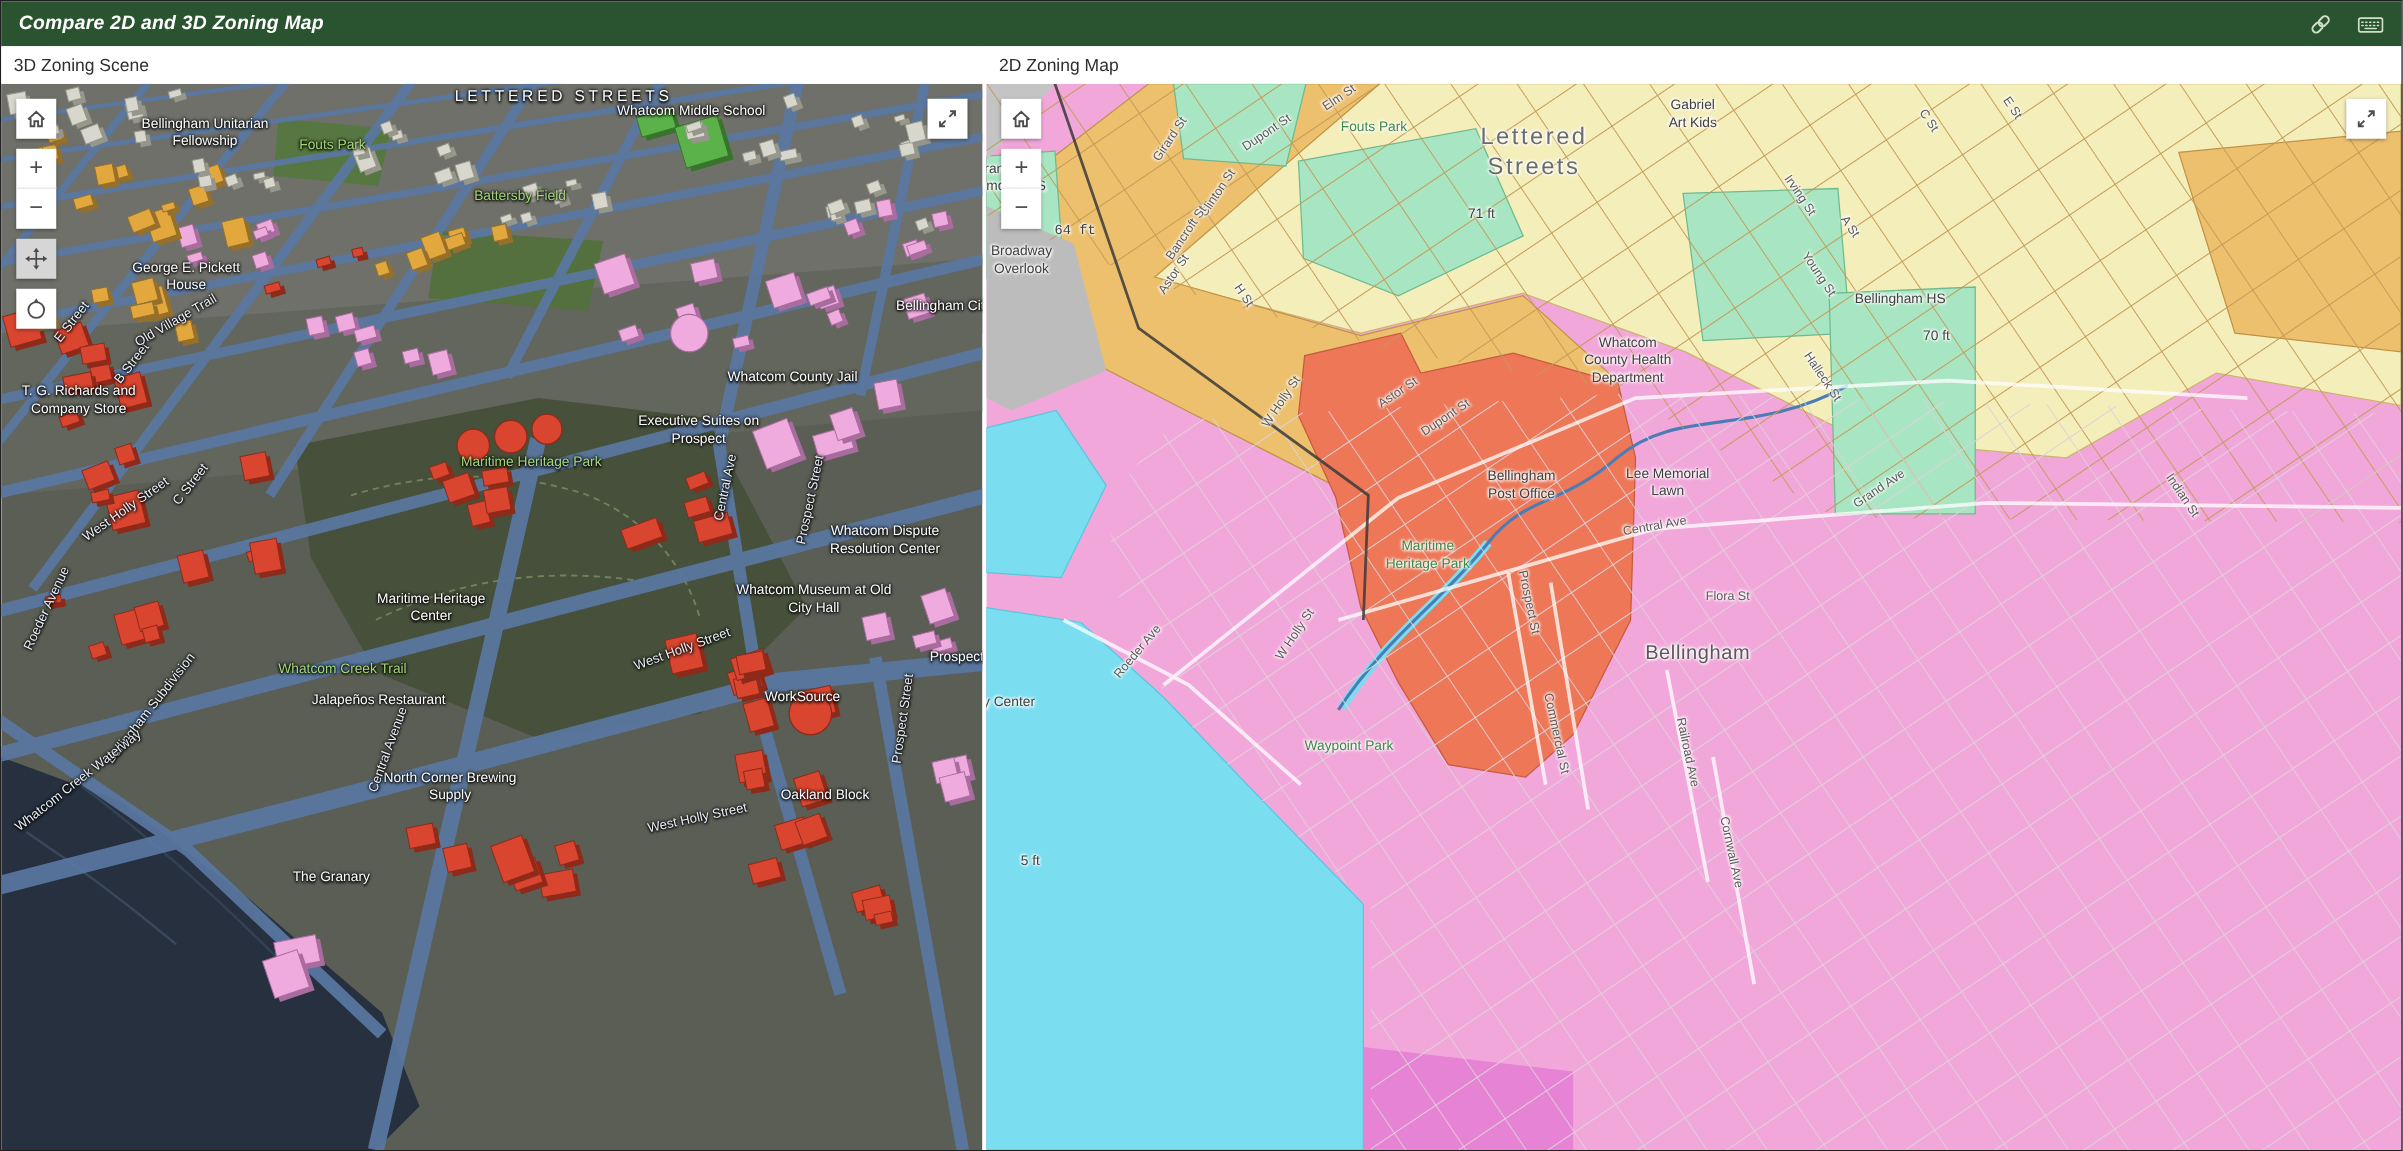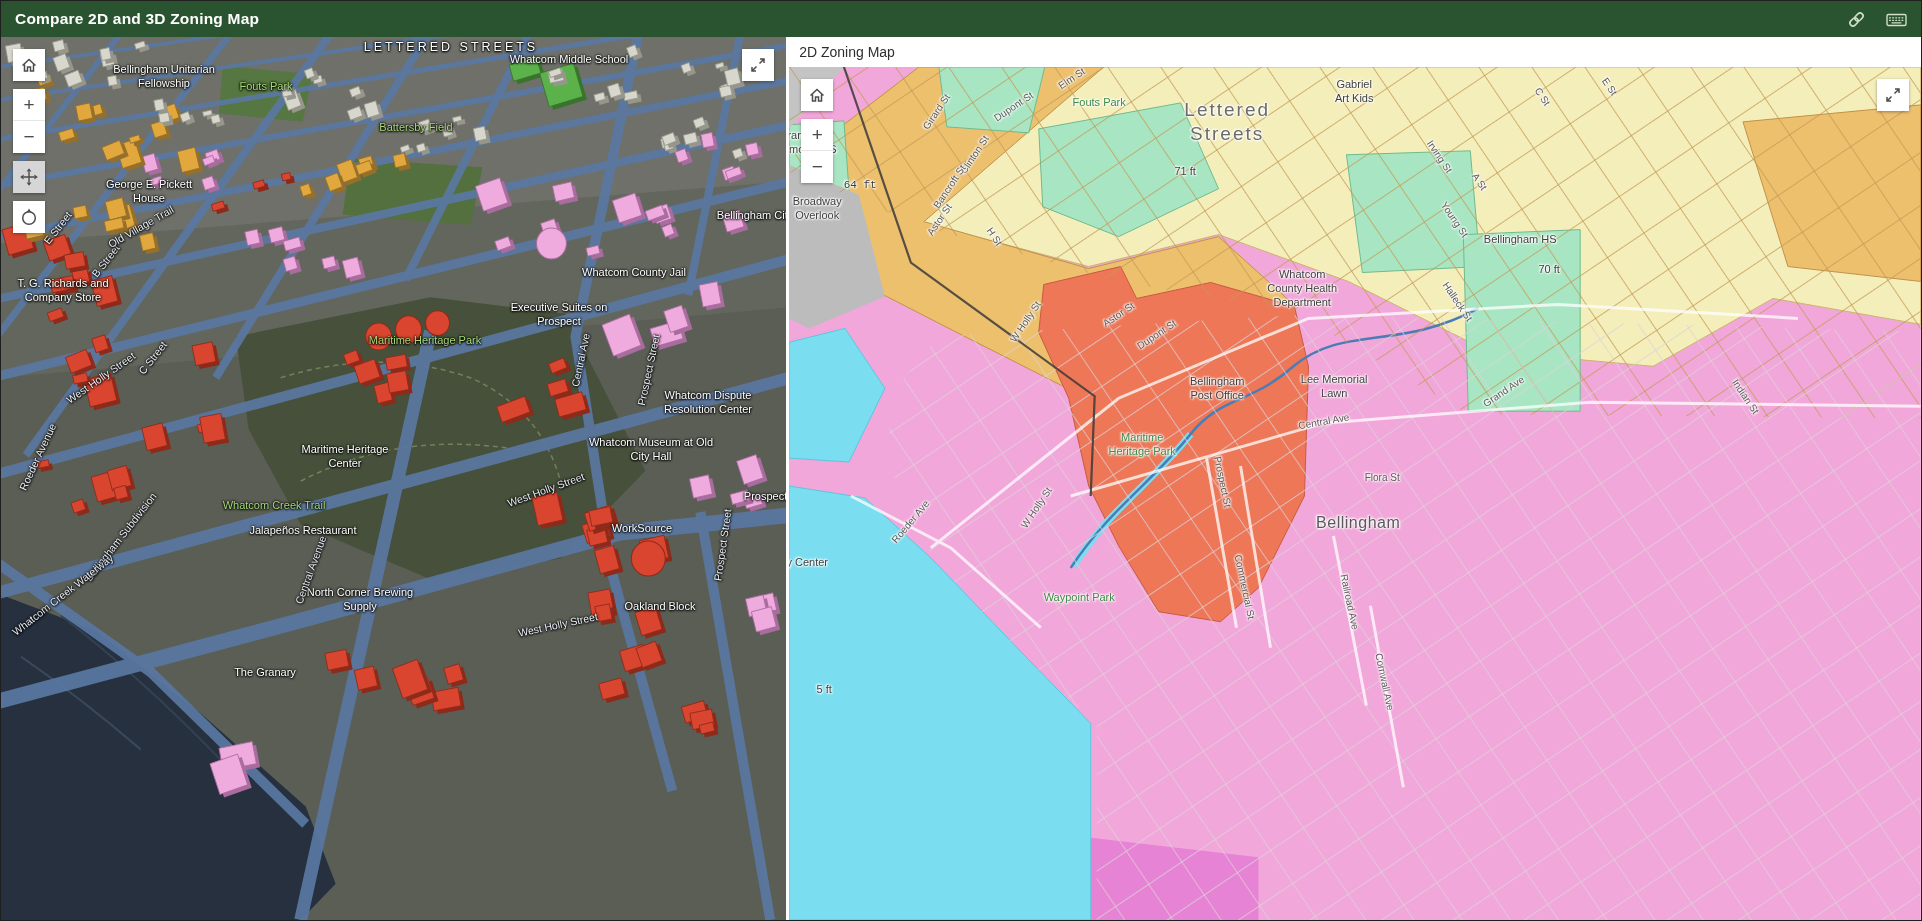--- a/index.html
+++ b/index.html
@@ -1,21 +1,21 @@
 <!DOCTYPE html>
 <html><head>
 <meta charset="utf-8">
 <style>
   * { box-sizing: border-box; margin: 0; padding: 0; }
   html,body { background:#2b2b2b; }
   body { font-family:"Liberation Sans", sans-serif; }
   .app { width:1922px; height:921px; background:#fff; position:relative; display:flex; flex-direction:column; border:1px solid #1f1f1f; }
 
   
-  .topbar { height:36px; background:#2a5430; display:flex; align-items:center; justify-content:space-between; padding:0 14px; flex:0 0 36px; }
+  .topbar { height:36px; background:#2a5430; display:flex; align-items:center; justify-content:space-between; padding:0 14px; flex:0 0 36px;font-style:italic; }
   .topbar h1 { font-size:15.5px; font-weight:bold; color:#ffffff; letter-spacing:.2px; }
   .topbar-icons { display:flex; align-items:center; gap:20px; }
   .topbar-icons .ticon { display:flex; align-items:center; cursor:pointer; }
 
   
   .panels { flex:1; display:flex; }
   .panel { display:flex; flex-direction:column; }
   .panel-left { width:786px; }
   .panel-right { width:1133px; }
   .divider { width:3px; background:#ffffff; }
@@ -66,20 +66,21 @@
             <rect x="1" y="3.5" width="19" height="11" rx="1.5" fill="none" stroke="#cfe0c8" stroke-width="1.4"></rect>
             <path d="M3.5 6.8h1M6.6 6.8h1M9.7 6.8h1M12.8 6.8h1M15.9 6.8h1M3.5 9.3h1M6.6 9.3h1M9.7 9.3h1M12.8 9.3h1M15.9 9.3h1M6 11.8h9" stroke="#cfe0c8" stroke-width="1.2" stroke-linecap="round"></path>
           </svg>
       </span>
     </div>
   </header>
 
   <div class="panels">
 
     <section class="panel panel-left">
+      <div class="panel-title">3D Zoning Scene</div>
       <div class="map scene3d">
         <svg class="base" viewBox="0 0 786 855" preserveAspectRatio="none">
           <rect width="786" height="855" fill="#5a5e55"></rect>
           <rect width="786" height="200" fill="#6e7069"></rect>
           <polygon points="0,200 786,140 786,262 0,330" fill="#63665d"></polygon>
 
           <g>
             <polygon points="0,540 95,575 200,655 305,745 335,820 300,855 0,855" fill="#26303e"></polygon>
             <path d="M20 600 Q80 640 140 690" stroke="#39485c" stroke-width="2" fill="none"></path>
             <path d="M60 560 Q140 620 220 700" stroke="#324153" stroke-width="2" fill="none"></path>
@@ -446,21 +447,21 @@
           <g>
             <circle cx="378" cy="290" r="13" fill="#d9452f" stroke="#8e2a1a"></circle>
             <circle cx="408" cy="283" r="13" fill="#d9452f" stroke="#8e2a1a"></circle>
             <circle cx="437" cy="277" r="12" fill="#d9452f" stroke="#8e2a1a"></circle>
             <circle cx="648" cy="505" r="17" fill="#d9452f" stroke="#8e2a1a"></circle>
             <circle cx="551" cy="200" r="15" fill="#efaade" stroke="#a96c9e"></circle>
           </g>
         </svg>
         <div id="labels-3d">
             <span class="lbl big" style="left: 450px; top: 11px; transform: translate(-50%, -50%) rotate(0deg);">LETTERED STREETS</span>
-            <span class="lbl poi" style="left: 568px; top: 23px; transform: translate(-50%, -50%) rotate(0deg);">Whatcom Middle School</span>
+            <span class="lbl poi" style="left: 552px; top: 23px; transform: translate(-50%, -50%) rotate(0deg);">Whatcom Middle School</span>
             <span class="lbl poi" style="left: 163px; top: 40px; transform: translate(-50%, -50%) rotate(0deg);">Bellingham Unitarian
 Fellowship</span>
             <span class="lbl park" style="left: 265px; top: 50px; transform: translate(-50%, -50%) rotate(0deg);">Fouts Park</span>
             <span class="lbl park" style="left: 415px; top: 91px; transform: translate(-50%, -50%) rotate(0deg);">Battersby Field</span>
             <span class="lbl poi" style="left: 148px; top: 155px; transform: translate(-50%, -50%) rotate(0deg);">George E. Pickett
 House</span>
             <span class="lbl poi" style="left: 754px; top: 179px; transform: translate(-50%, -50%) rotate(0deg);">Bellingham City</span>
             <span class="lbl poi" style="left: 633px; top: 236px; transform: translate(-50%, -50%) rotate(0deg);">Whatcom County Jail</span>
             <span class="lbl poi" style="left: 62px; top: 254px; transform: translate(-50%, -50%) rotate(0deg);">T. G. Richards and
 Company Store</span>

